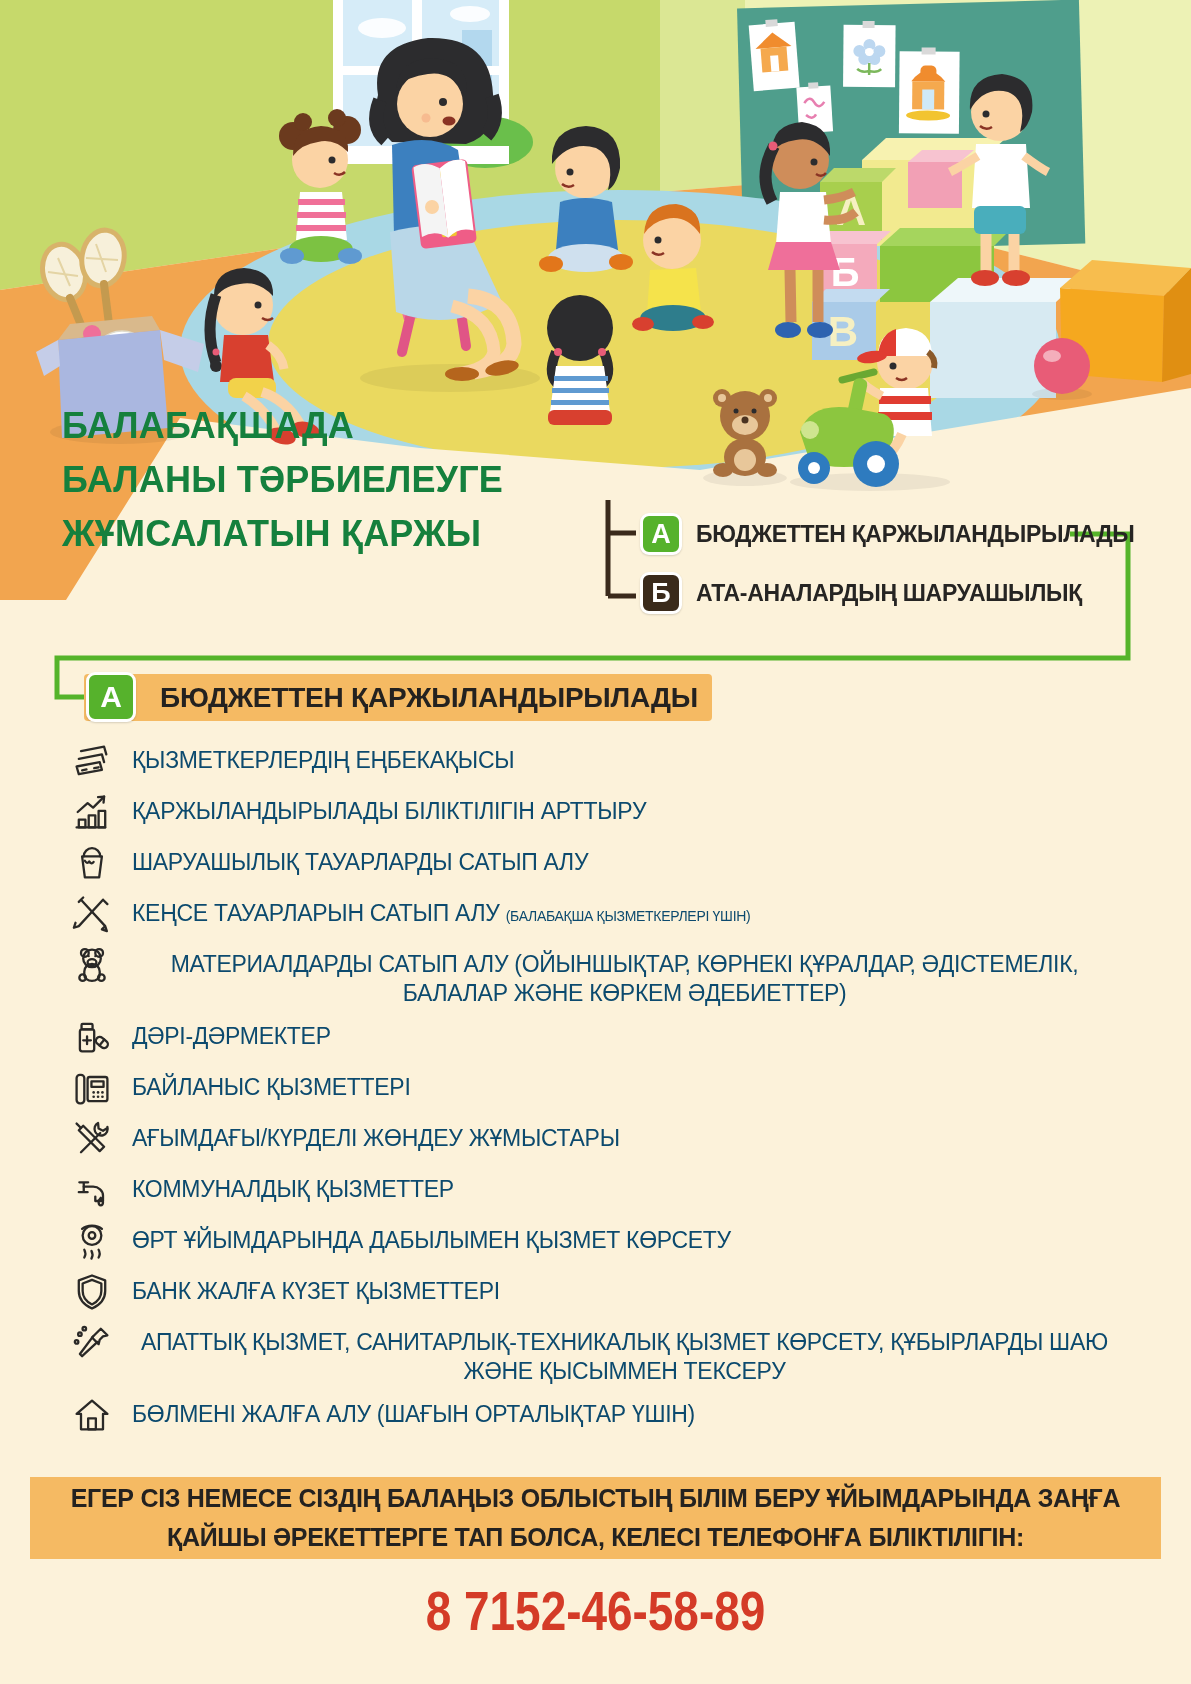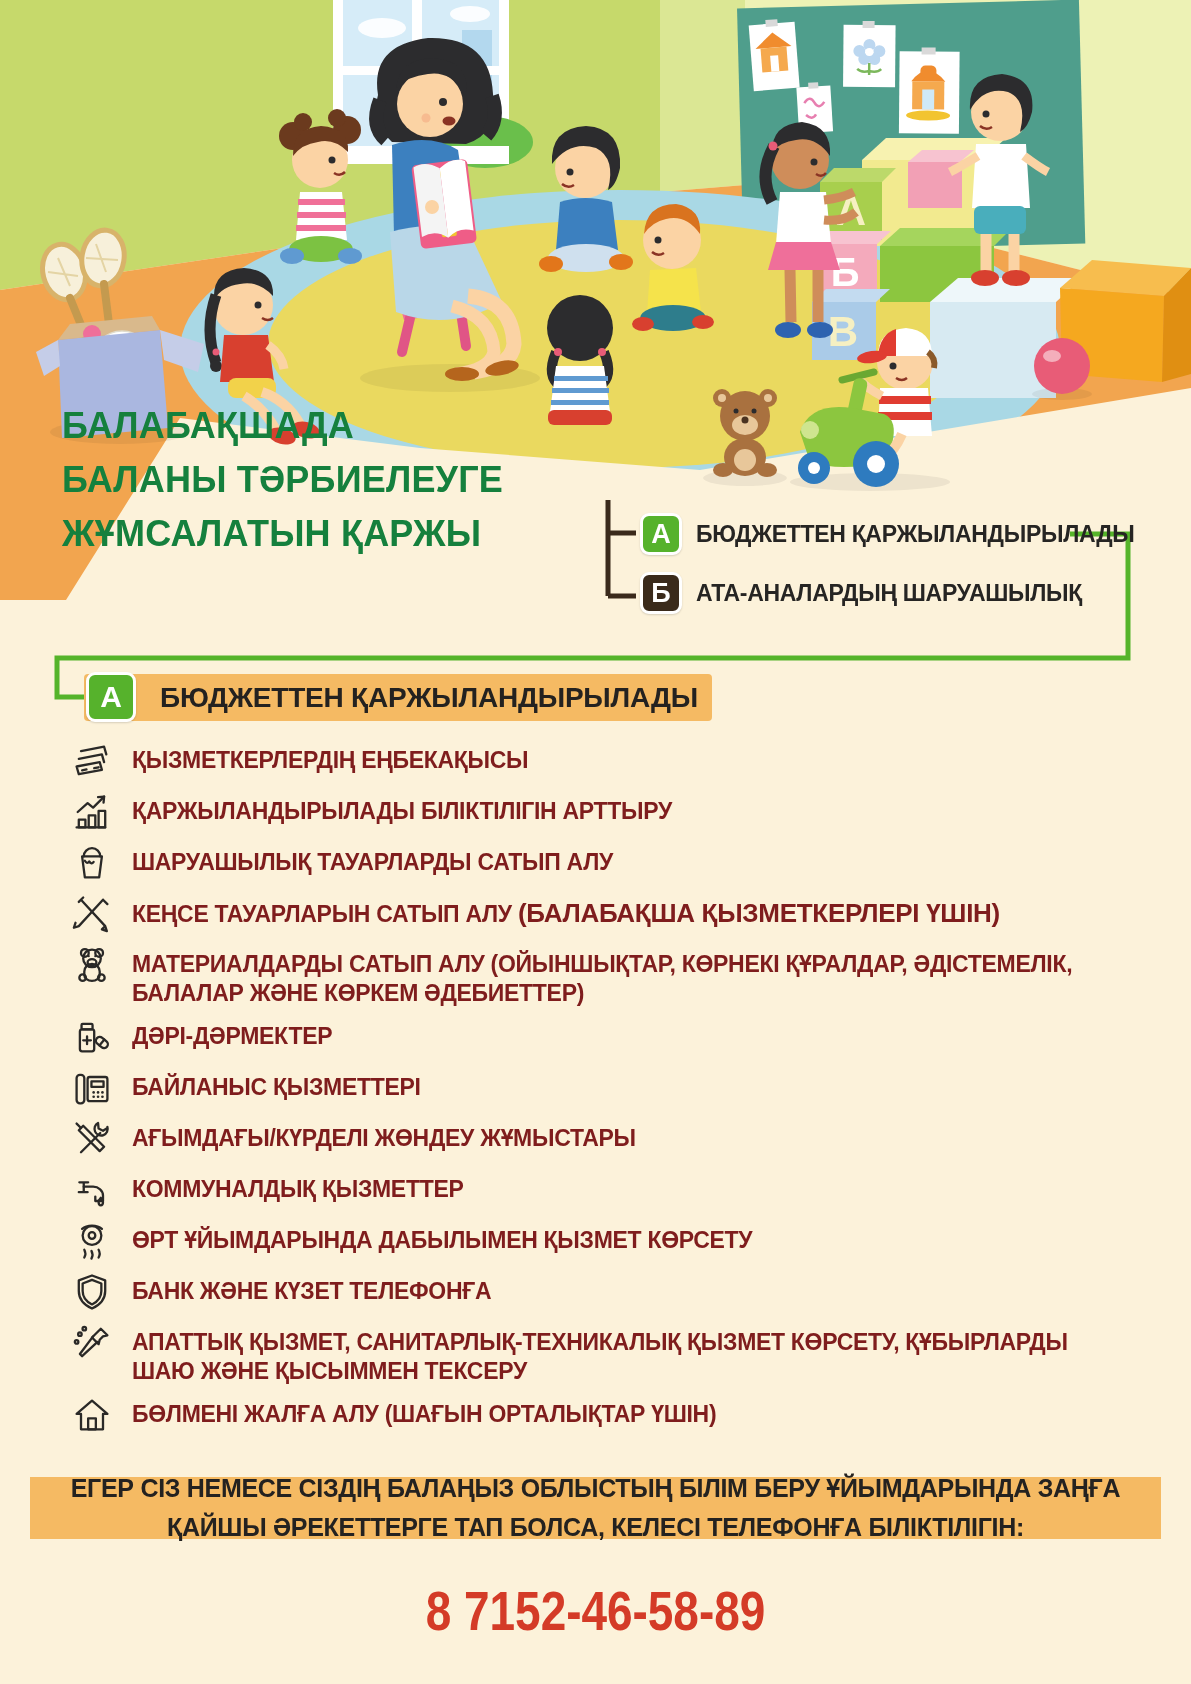--- a/index.html
+++ b/index.html
@@ -19,28 +19,28 @@
   
   .sec-bar{position:absolute;left:84px;top:674px;width:628px;height:47px;
            background:#f5ba63;border-radius:4px;}
   .sec-badge{position:absolute;left:86px;top:672px;width:50px;height:50px;font-size:30px;}
   .sec-title{position:absolute;left:160px;top:674px;height:47px;line-height:47px;
              font-size:28px;font-weight:bold;letter-spacing:-.2px;color:#242220;}
   
   .list{position:absolute;left:70px;top:745px;width:1060px;list-style:none;margin:0;padding:0;}
   .item{display:flex;align-items:flex-start;margin-bottom:13px;min-height:32px;}
   .item .ic{flex:0 0 44px;width:44px;height:44px;margin:-6px 18px 0 0;}
-  .item .txt{font-size:23px;font-weight:bold;line-height:29px;letter-spacing:-.3px;
-             max-width:985px;padding-top:1px;color:#7f1d1d;}
-  .item .txt .small{font-size:26px;}
+  .item .txt{font-size:23px;font-weight:normal;line-height:29px;letter-spacing:-.3px;
+             max-width:985px;padding-top:1px;color:#0c4a6e;text-align:center;}
+  .item .txt .small{font-size:14px;}
   .ic path,.ic rect,.ic circle,.ic ellipse{fill:none;stroke:#2a2927;stroke-width:2.1;
              stroke-linecap:round;stroke-linejoin:round;}
   .ic .fdot{fill:#2a2927;stroke:none;}
   
-  .banner{position:absolute;left:30px;top:1477px;width:1131px;height:62px;background:#f5ba63;
+  .banner{position:absolute;left:30px;top:1477px;width:1131px;height:82px;background:#f5ba63;
           display:flex;flex-direction:column;justify-content:center;text-align:center;}
   .banner div{font-size:25px;font-weight:bold;line-height:39px;letter-spacing:-.3px;color:#242220;}
   .phone{position:absolute;left:0;top:1578px;width:100%;text-align:center;
          font-size:56px;font-weight:bold;color:#d43b27;transform:scaleX(.82);letter-spacing:0;}
 </style>
 </head>
 <body>
 
 <div class="page">
 
@@ -461,21 +461,21 @@
           <circle cx="20" cy="15" r="3"></circle>
         <path d="M13 28 q2 3.5 0 7 M19.5 29 q2 3.5 0 7 M26 28 q2 3.5 0 7"></path>
       </svg>
       <div class="txt">ӨРТ ҰЙЫМДАРЫНДА ДАБЫЛЫМЕН ҚЫЗМЕТ КӨРСЕТУ</div>
     </li>
     <li class="item">
       <svg class="ic" viewBox="0 0 40 40">
         <path d="M20 5 L32 9.5 V19 q0 10.5 -12 16 Q8 29.5 8 19 V9.5 Z"></path>
         <path d="M20 9 L28.5 12.3 V19 q0 8 -8.5 12.3 Q11.5 27 11.5 19 V12.3 Z"></path>
       </svg>
-      <div class="txt">БАНК ЖӘНЕ КҮЗЕТ ТЕЛЕФОНҒА</div>
+      <div class="txt">БАНК ЖАЛҒА КҮЗЕТ ҚЫЗМЕТТЕРІ</div>
     </li>
     <li class="item">
       <svg class="ic" viewBox="0 0 40 40">
         <path d="M28 7 l6 6 -4 1 -3 3 -1 4 -6 -6 z"></path>
           <path d="M21 14 L9 30 l2 2 14 -13"></path>
         <circle cx="9" cy="12" r="1.6"></circle>
           <circle cx="13" cy="7" r="1.6"></circle>
           <circle cx="6" cy="19" r="1.6"></circle>
       </svg>
       <div class="txt">АПАТТЫҚ ҚЫЗМЕТ, САНИТАРЛЫҚ-ТЕХНИКАЛЫҚ ҚЫЗМЕТ КӨРСЕТУ, ҚҰБЫРЛАРДЫ ШАЮ ЖӘНЕ ҚЫСЫММЕН ТЕКСЕРУ</div>

